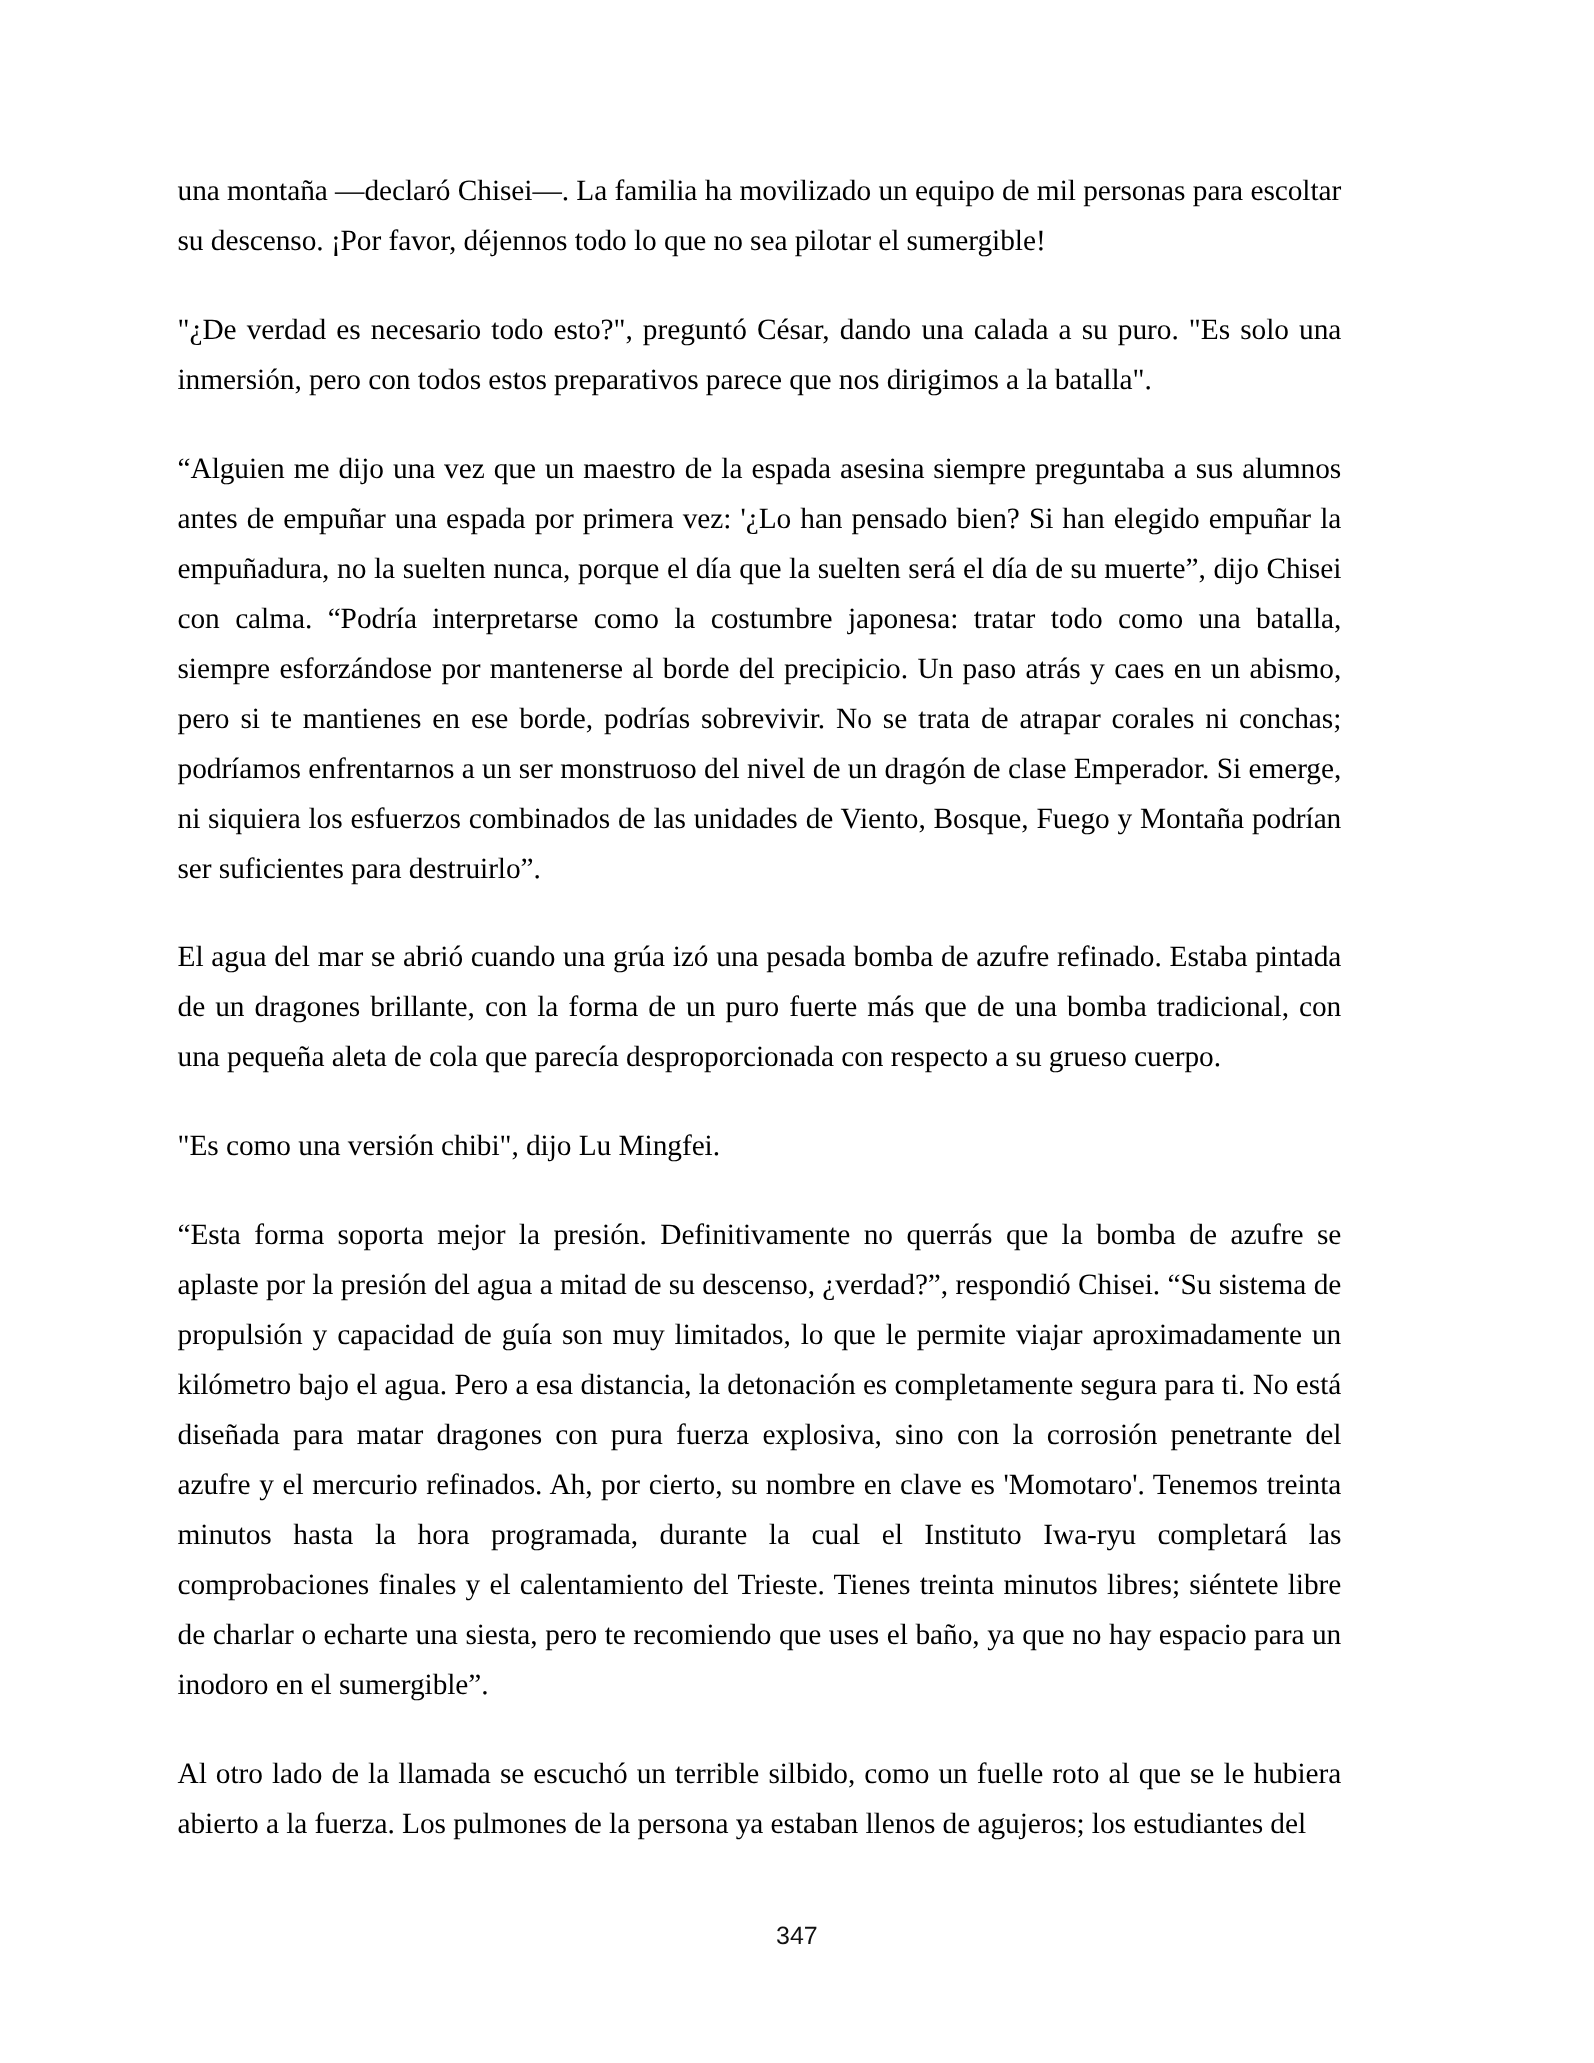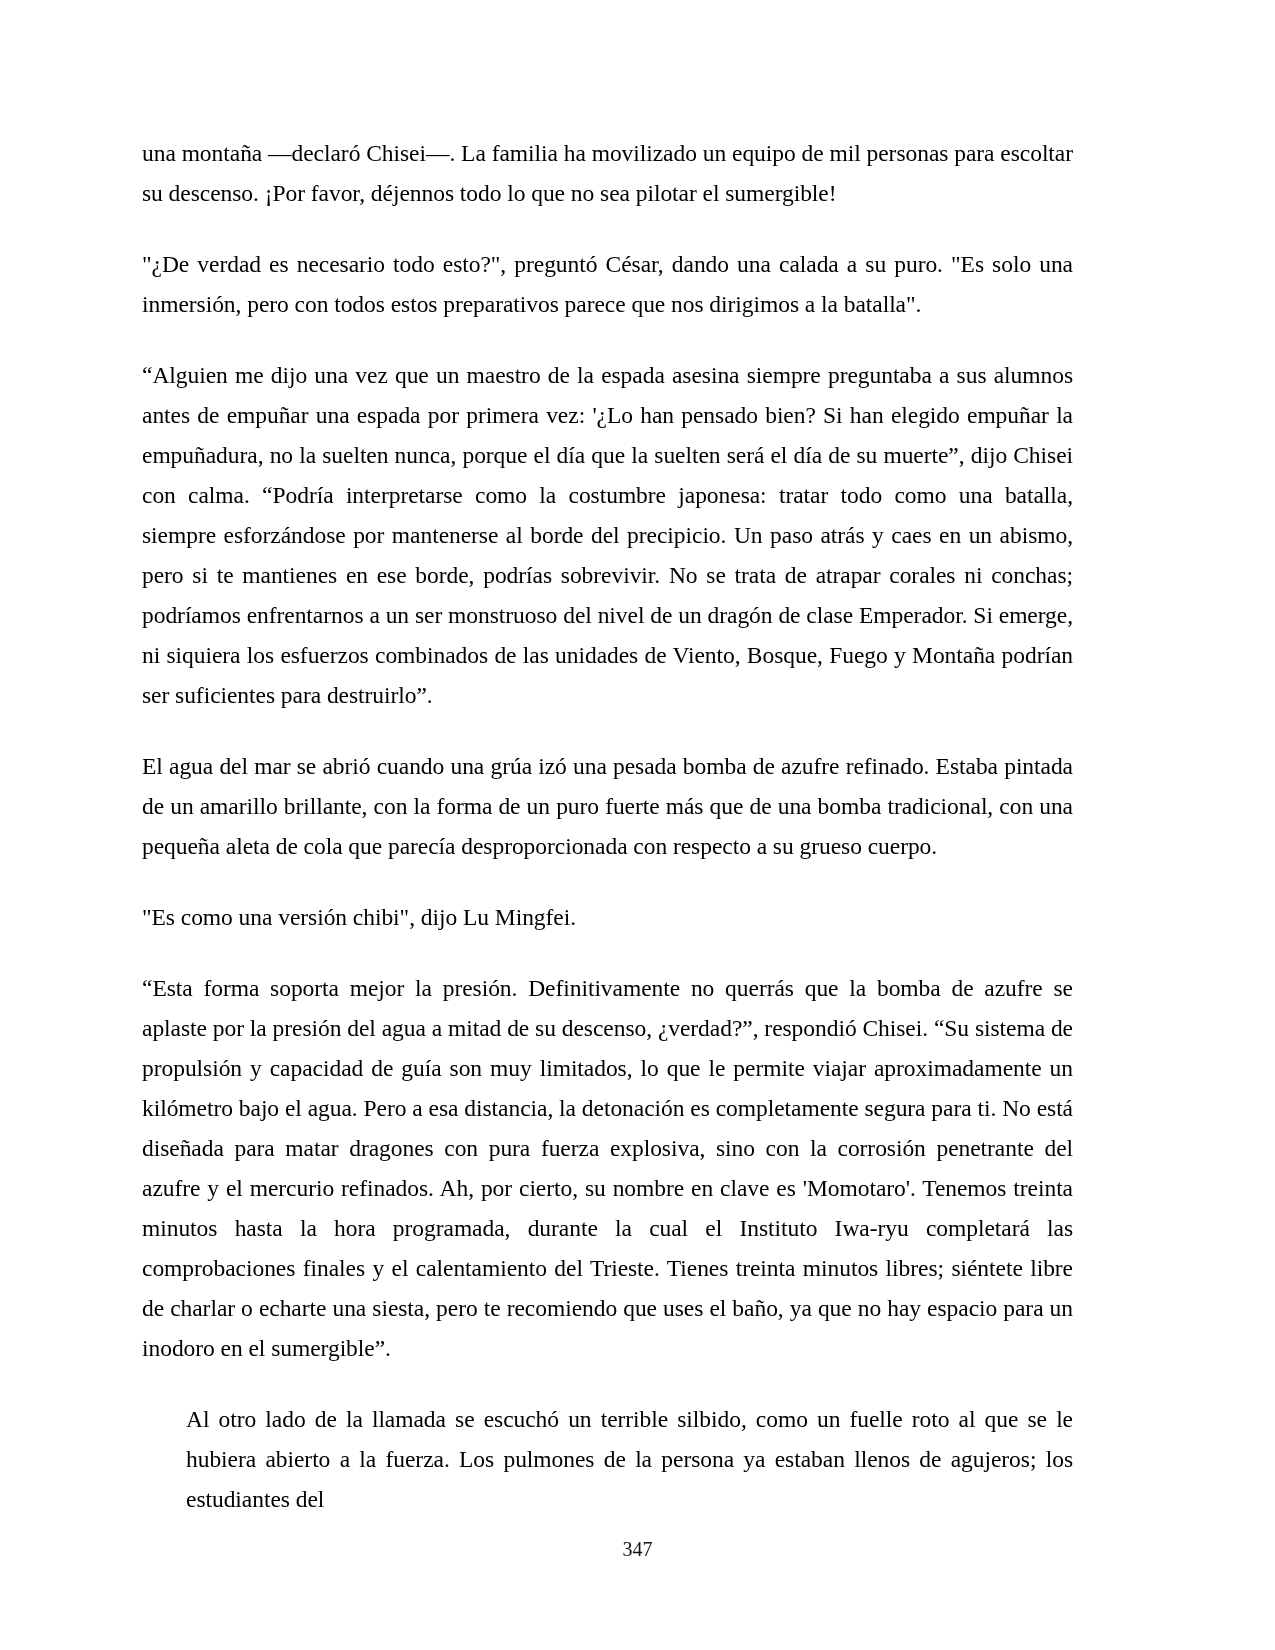--- a/index.html
+++ b/index.html
@@ -30,45 +30,44 @@
     line-height: 40px;
     text-align: justify;
     text-justify: inter-word;
     letter-spacing: -0.05px;
     word-spacing: 0px;
     hyphens: none;
     -webkit-hyphens: none;
   }
   .para:last-child {
     margin-bottom: 0;
-    margin-left: 44px;
   }
   
   .page-number {
     position: absolute;
     left: 0;
     right: 0;
     top: 1536px;
     text-align: center;
-    font-family: Liberation Serif, serif;
+    font-family: Liberation Sans, sans-serif;
     font-size: 20px;
     line-height: 26px;
     color: #111111;
   }
 </style>
 </head>
 <body>
 
 <div class="page">
 
   <div class="text-column">
     <p class="para">una montaña —declaró Chisei—. La familia ha movilizado un equipo de mil personas para escoltar su descenso. ¡Por favor, déjennos todo lo que no sea pilotar el sumergible!</p>
     <p class="para">"¿De verdad es necesario todo esto?", preguntó César, dando una calada a su puro. "Es solo una inmersión, pero con todos estos preparativos parece que nos dirigimos a la batalla".</p>
     <p class="para">“Alguien me dijo una vez que un maestro de la espada asesina siempre preguntaba a sus alumnos antes de empuñar una espada por primera vez: '¿Lo han pensado bien? Si han elegido empuñar la empuñadura, no la suelten nunca, porque el día que la suelten será el día de su muerte”, dijo Chisei con calma. “Podría interpretarse como la costumbre japonesa: tratar todo como una batalla, siempre esforzándose por mantenerse al borde del precipicio. Un paso atrás y caes en un abismo, pero si te mantienes en ese borde, podrías sobrevivir. No se trata de atrapar corales ni conchas; podríamos enfrentarnos a un ser monstruoso del nivel de un dragón de clase Emperador. Si emerge, ni siquiera los esfuerzos combinados de las unidades de Viento, Bosque, Fuego y Montaña podrían ser suficientes para destruirlo”.</p>
-    <p class="para">El agua del mar se abrió cuando una grúa izó una pesada bomba de azufre refinado. Estaba pintada de un amarillo brillante, con la forma de un puro fuerte más que de una bomba tradicional, con una pequeña aleta de cola que parecía desproporcionada con respecto a su grueso cuerpo.</p>
+    <p class="para">El agua del mar se abrió cuando una grúa izó una pesada bomba de azufre refinado. Estaba pintada de un dragones brillante, con la forma de un puro fuerte más que de una bomba tradicional, con una pequeña aleta de cola que parecía desproporcionada con respecto a su grueso cuerpo.</p>
     <p class="para">"Es como una versión chibi", dijo Lu Mingfei.</p>
     <p class="para">“Esta forma soporta mejor la presión. Definitivamente no querrás que la bomba de azufre se aplaste por la presión del agua a mitad de su descenso, ¿verdad?”, respondió Chisei. “Su sistema de propulsión y capacidad de guía son muy limitados, lo que le permite viajar aproximadamente un kilómetro bajo el agua. Pero a esa distancia, la detonación es completamente segura para ti. No está diseñada para matar dragones con pura fuerza explosiva, sino con la corrosión penetrante del azufre y el mercurio refinados. Ah, por cierto, su nombre en clave es 'Momotaro'. Tenemos treinta minutos hasta la hora programada, durante la cual el Instituto Iwa-ryu completará las comprobaciones finales y el calentamiento del Trieste. Tienes treinta minutos libres; siéntete libre de charlar o echarte una siesta, pero te recomiendo que uses el baño, ya que no hay espacio para un inodoro en el sumergible”.</p>
     <p class="para">Al otro lado de la llamada se escuchó un terrible silbido, como un fuelle roto al que se le hubiera abierto a la fuerza. Los pulmones de la persona ya estaban llenos de agujeros; los estudiantes del</p>
   </div>
 
   <div class="page-number">347</div>
 
 </div>
 
 </body></html>

